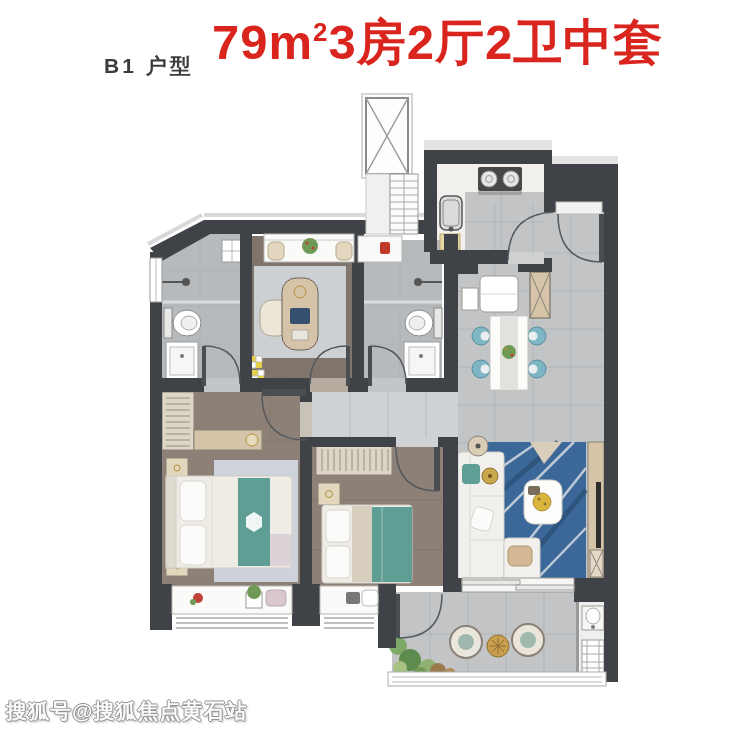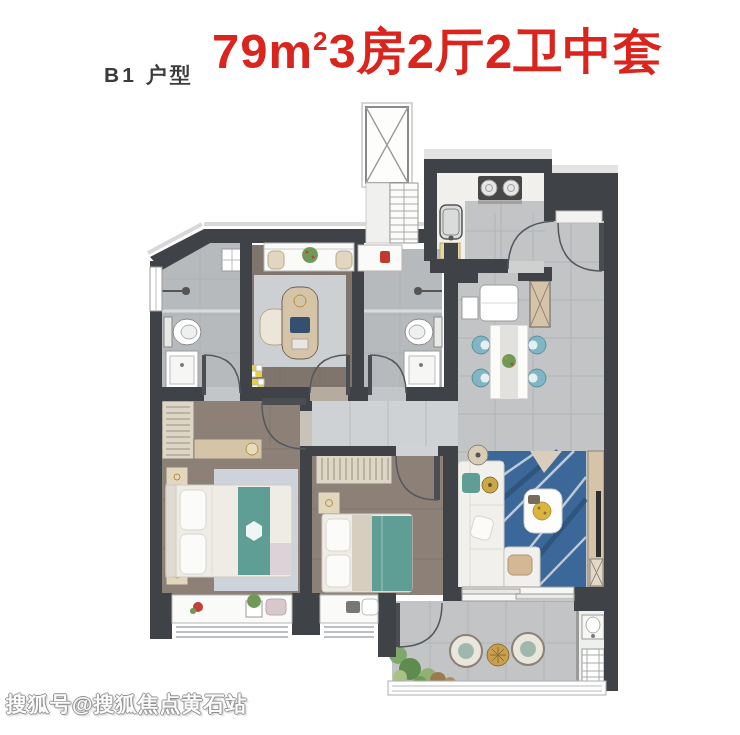--- a/index.html
+++ b/index.html
@@ -1,24 +1,24 @@
 <!DOCTYPE html>
 <html style="--title_red: #d9251d; --watermark_gray: #909090; --wall: #3f4347; --wood: #8c8077; --wood_study: #7f756c; --tile: #c2c4c6; --tile_light: #ced2d4; --bath: #b7babc; --white_surface: #f1f0ed; --beige: #d6c4a8; --teal: #5f9e94; --rug_blue: #3c6899; --chair_teal: #7fb6c4; --plant_green: #6f9a55;"><head>
 <meta charset="utf-8">
 <style>
   html,body{margin:0;padding:0;background:#ffffff;}
   body{width:740px;height:735px;position:relative;overflow:hidden;
        font-family:"Liberation Sans","DejaVu Sans",sans-serif;}
-  .page{position:absolute;inset:0;background:#fff;margin-top:9px;}
+  .page{position:absolute;inset:0;background:#fff;}
   .unit-label{position:absolute;left:104px;top:52px;font-size:21px;font-weight:700;
               color:#3c3c3c;letter-spacing:3px;white-space:nowrap;}
   .main-title{position:absolute;left:212px;top:16px;font-size:49px;font-weight:900;
               color:var(--title_red);letter-spacing:1px;white-space:nowrap;line-height:1.1;}
   .main-title sup{font-size:26px;vertical-align:18px;font-weight:900;}
-  .watermark{position:absolute;left:6px;top:681px;font-size:21px;font-weight:700;
+  .watermark{position:absolute;left:6px;top:697px;font-size:21px;font-weight:700;
              color:#fbfbfb;letter-spacing:1px;white-space:nowrap;
              text-shadow:1px 0 var(--watermark_gray),-1px 0 var(--watermark_gray),
                          0 1px var(--watermark_gray),0 -1px var(--watermark_gray),
                          2px 2px 2px #cfcfcf;}
   svg{position:absolute;left:0;top:0;}
   .wall{fill:var(--wall);}
   .tile{fill:var(--tile);}
   .tilel{fill:var(--tile_light);}
   .bathf{fill:var(--bath);}
   .wood{fill:var(--wood);}

